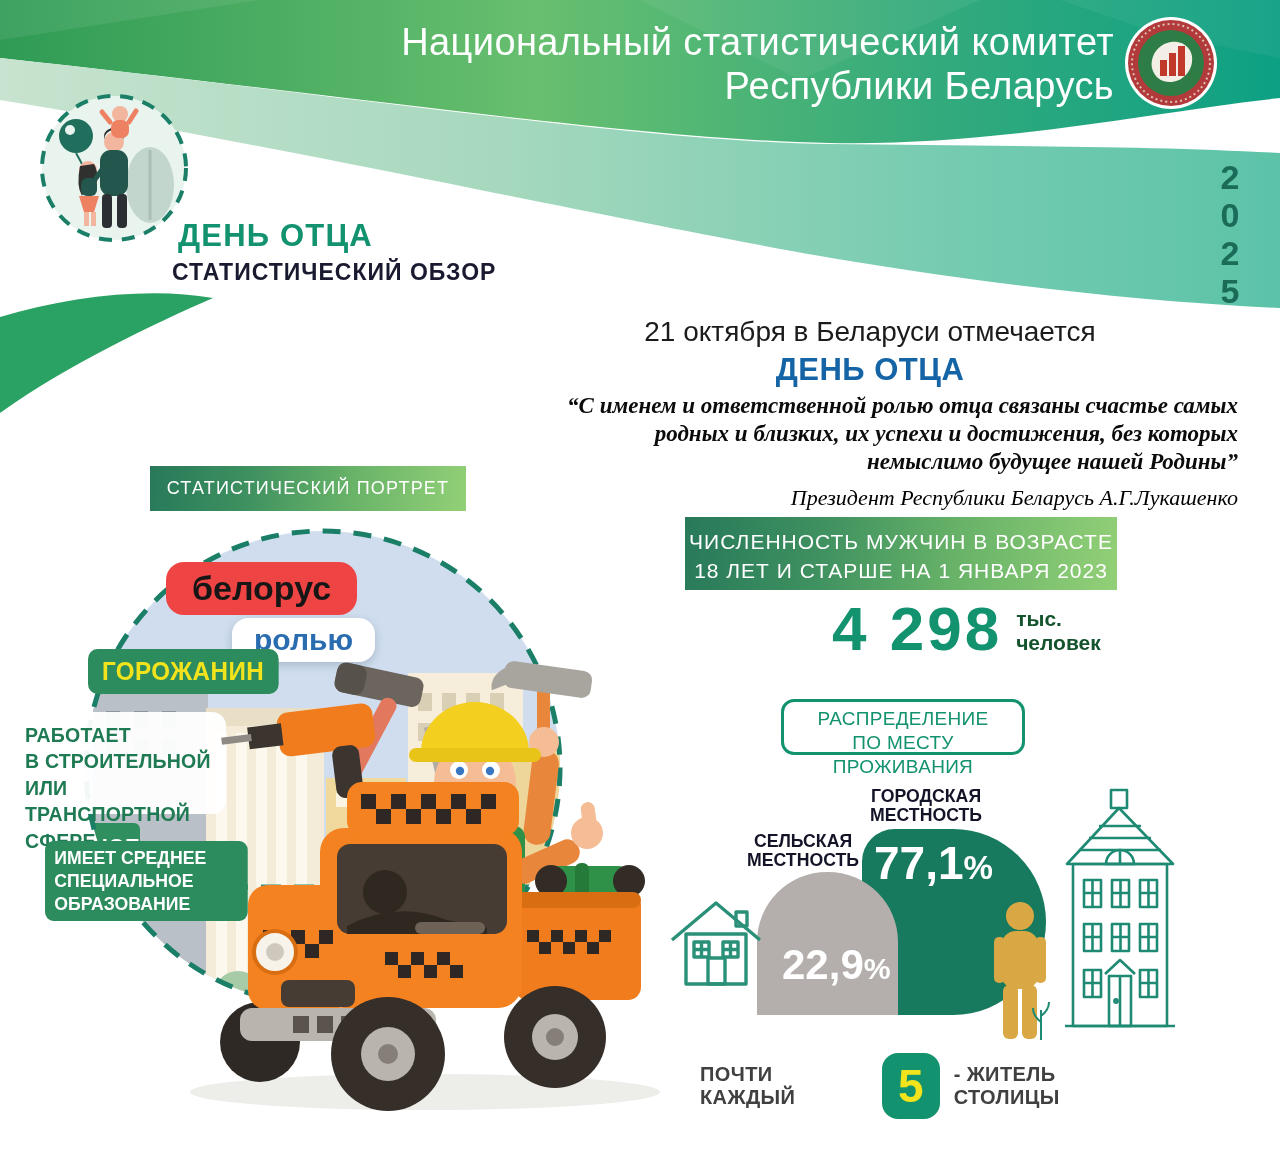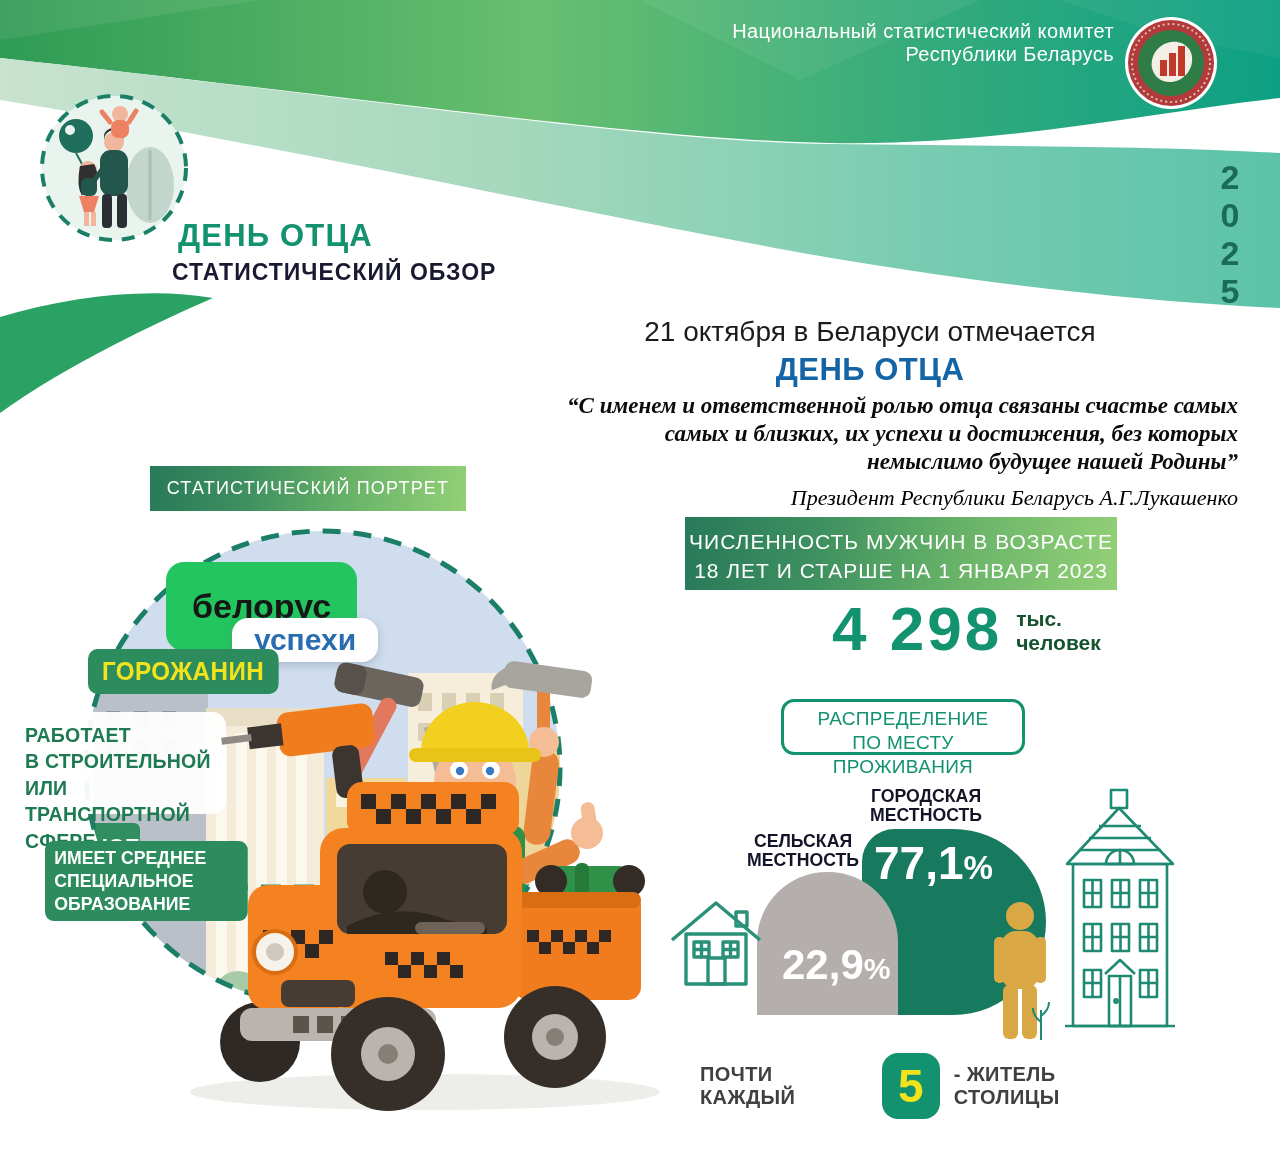--- a/index.html
+++ b/index.html
@@ -3,21 +3,21 @@
 <meta charset="utf-8">
 <style>
   html,body{margin:0;padding:0;background:#ffffff;}
   #stage{position:relative;width:1280px;height:1150px;overflow:hidden;background:#ffffff;
          font-family:"Liberation Sans",sans-serif;}
   .abs{position:absolute;}
   .cond{transform:scaleX(.93);transform-origin:0 50%;}
   .cond-c{transform:scaleX(.93);transform-origin:50% 50%;}
 
   
-  .org-title{top:20px;right:166px;text-align:right;color:#ffffff;font-size:20px;line-height:1.16;
+  .org-title{top:20px;right:166px;text-align:right;color:#ffffff;font-size:38px;line-height:1.16;
              letter-spacing:.4px;font-weight:400;}
   .year-v{left:1212px;top:158px;width:36px;text-align:center;color:#1a6b58;font-weight:800;
           font-size:34px;line-height:1.12;}
 
   
   .hero-title{left:178px;top:218px;font-size:31px;font-weight:800;color:#12926e;letter-spacing:1.2px;}
   .hero-sub{left:172px;top:259px;font-size:23px;font-weight:800;color:#191930;letter-spacing:1px;}
 
   
   .announce{left:500px;top:316px;width:740px;text-align:center;color:#1b1b1b;}
@@ -60,22 +60,22 @@
 
   
   .footer{left:700px;top:1053px;width:460px;display:flex;align-items:center;}
   .footer .txt{font-size:20px;font-weight:800;color:#404040;letter-spacing:.4px;}
   .five-box{width:60px;height:66px;background:#12926e;border-radius:16px;margin:0 14px;
             display:flex;align-items:center;justify-content:center;}
   .five-box span{color:#f2e31c;font-size:46px;font-weight:800;line-height:1;}
 
   
   .tag{font-weight:800;}
-  .tag-belarus{left:166px;top:562px;background:#22c55e;color:#161616;font-size:34px;font-weight:700;
-               padding:25px 26px;border-radius:18px;}
+  .tag-belarus{left:166px;top:562px;background:#ef4444;color:#161616;font-size:34px;font-weight:700;
+               padding:7px 26px;border-radius:18px;}
   .tag-married{left:232px;top:618px;background:#ffffff;color:#2a6cb0;font-size:30px;
                padding:5px 22px;border-radius:16px;box-shadow:0 3px 9px rgba(110,130,150,.4);}
   .tag-citizen{left:88px;top:649px;background:#2c8c5e;color:#f2e31c;font-size:26px;
                padding:7px 15px;border-radius:10px;letter-spacing:.5px;}
 
   .occ-panel{left:14px;top:712px;width:212px;height:102px;background:rgba(255,255,255,.95);border-radius:14px;}
   .occupation{left:25px;top:722px;width:230px;font-size:21px;font-weight:800;color:#1e7a52;
               line-height:1.26;letter-spacing:.2px;}
   .edu-box{left:45px;top:841px;width:218px;background:#2c8c5e;border-radius:9px;color:#ffffff;
            font-size:19px;font-weight:800;line-height:1.2;padding:6px 10px;box-sizing:border-box;}
@@ -160,21 +160,21 @@
 
   <div class="abs hero-title">ДЕНЬ ОТЦА</div>
   <div class="abs hero-sub">СТАТИСТИЧЕСКИЙ ОБЗОР</div>
 
   <div class="abs announce">
     <div class="l1">21 октября в Беларуси отмечается</div>
     <div class="l2">ДЕНЬ ОТЦА</div>
   </div>
   <div class="abs quote">
     <div>“С именем и ответственной ролью отца связаны счастье самых</div>
-    <div>самых и близких, их успехи и достижения, без которых</div>
+    <div>родных и близких, их успехи и достижения, без которых</div>
     <div>немыслимо будущее нашей Родины”</div>
     <div class="attr">Президент Республики Беларусь А.Г.Лукашенко</div>
   </div>
 
   <div class="abs grad-banner portrait-banner">СТАТИСТИЧЕСКИЙ ПОРТРЕТ ОТЦА</div>
 
   <svg class="abs" width="490" height="492" viewBox="0 0 490 492" style="left:78px;top:523px">
     <defs>
         <clipPath id="cclip">
           <circle cx="245" cy="245" r="237"></circle>
@@ -215,21 +215,21 @@
       <circle cx="160" cy="472" r="24" fill="#a7cba6"></circle>
       <circle cx="325" cy="470" r="22" fill="#a7cba6"></circle>
       <path d="M150,364 H470" stroke="#2a9078" stroke-width="5" stroke-dasharray="20 13" fill="none"></path>
       <rect x="0" y="300" width="62" height="44" rx="6" fill="#2f8f5f"></rect>
       <text x="14" y="331" font-size="22" font-weight="bold" fill="#ffffff" font-family="Liberation Sans, sans-serif">НОЕ</text>
     </g>
     <circle cx="245" cy="245" r="237" fill="none" stroke="#1b7f68" stroke-width="5" stroke-dasharray="18 13"></circle>
   </svg>
 
   <div class="abs tag tag-belarus">белорус</div>
-  <div class="abs tag tag-married">успехи</div>
+  <div class="abs tag tag-married">ролью</div>
   <div class="abs tag tag-citizen cond">ГОРОЖАНИН</div>
 
   <div class="abs occ-panel"></div>
   <div class="abs occupation cond">
     <div>РАБОТАЕТ</div>
     <div>В СТРОИТЕЛЬНОЙ ИЛИ</div>
     <div>ТРАНСПОРТНОЙ СФЕРЕ</div>
   </div>
   <div class="abs edu-box cond">
     <div>ИМЕЕТ СРЕДНЕЕ СПЕЦИАЛЬНОЕ</div>

